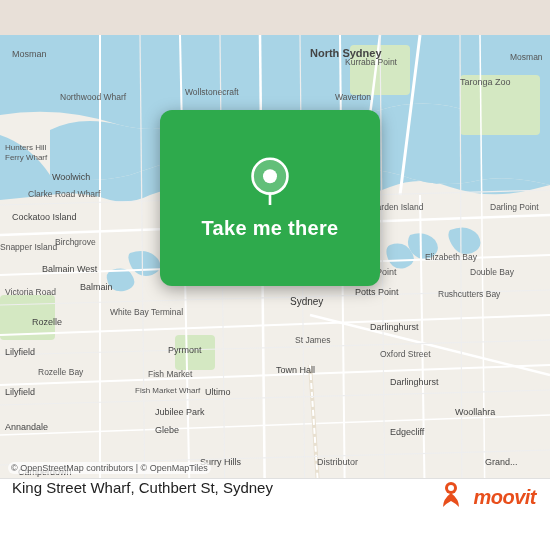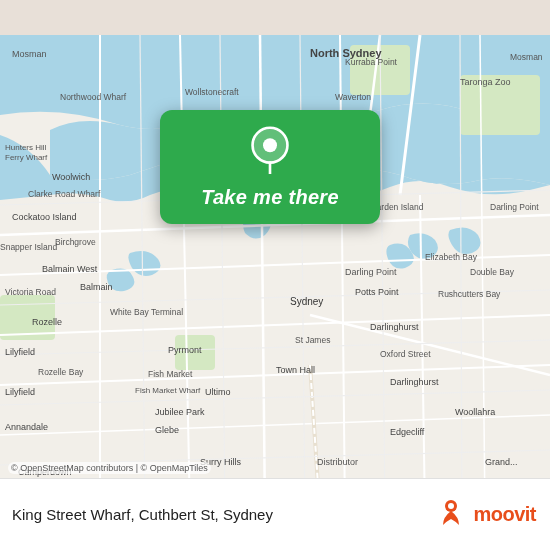--- a/index.html
+++ b/index.html
@@ -19,32 +19,31 @@
       top: 0; left: 0;
       width: 100%; height: 100%;
     }
 
     
     #action-card {
       position: absolute;
       top: 110px;
       left: 160px;
       width: 220px;
-      height: 114px;
+      height: 176px;
       background-color: #2eaa4c;
       border-radius: 12px;
       display: flex;
       flex-direction: column;
       align-items: center;
       justify-content: center;
       gap: 12px;
       box-shadow: 0 4px 16px rgba(0,0,0,0.35);
       cursor: pointer;
       z-index: 10;
-      font-style: italic;
     }
 
     #location-pin-icon {
       width: 48px;
       height: 48px;
     }
 
     #take-me-there-label {
       color: #fff;
       font-size: 20px;
@@ -54,21 +53,21 @@
 
     
     #bottom-bar {
       position: absolute;
       bottom: 0;
       left: 0;
       width: 100%;
       height: 72px;
       background: #fff;
       display: flex;
-      align-items: center;
+      align-items: flex-start;
       justify-content: space-between;
       padding: 0 14px 0 12px;
       z-index: 10;
       border-top: 1px solid #e0e0e0;
     }
 
     #location-text-block {
       display: flex;
       flex-direction: column;
       gap: 2px;
@@ -100,20 +99,21 @@
 
     #moovit-icon {
       width: 36px;
       height: 36px;
     }
 
     #moovit-wordmark {
       font-size: 20px;
       font-weight: 700;
       color: #e84e1b;
+      font-style: italic;
       letter-spacing: -0.5px;
     }
   </style>
 </head>
 <body>
 
 <div id="map-container">
 
   <svg id="map-bg" viewBox="0 0 550 480" xmlns="http://www.w3.org/2000/svg">
 

